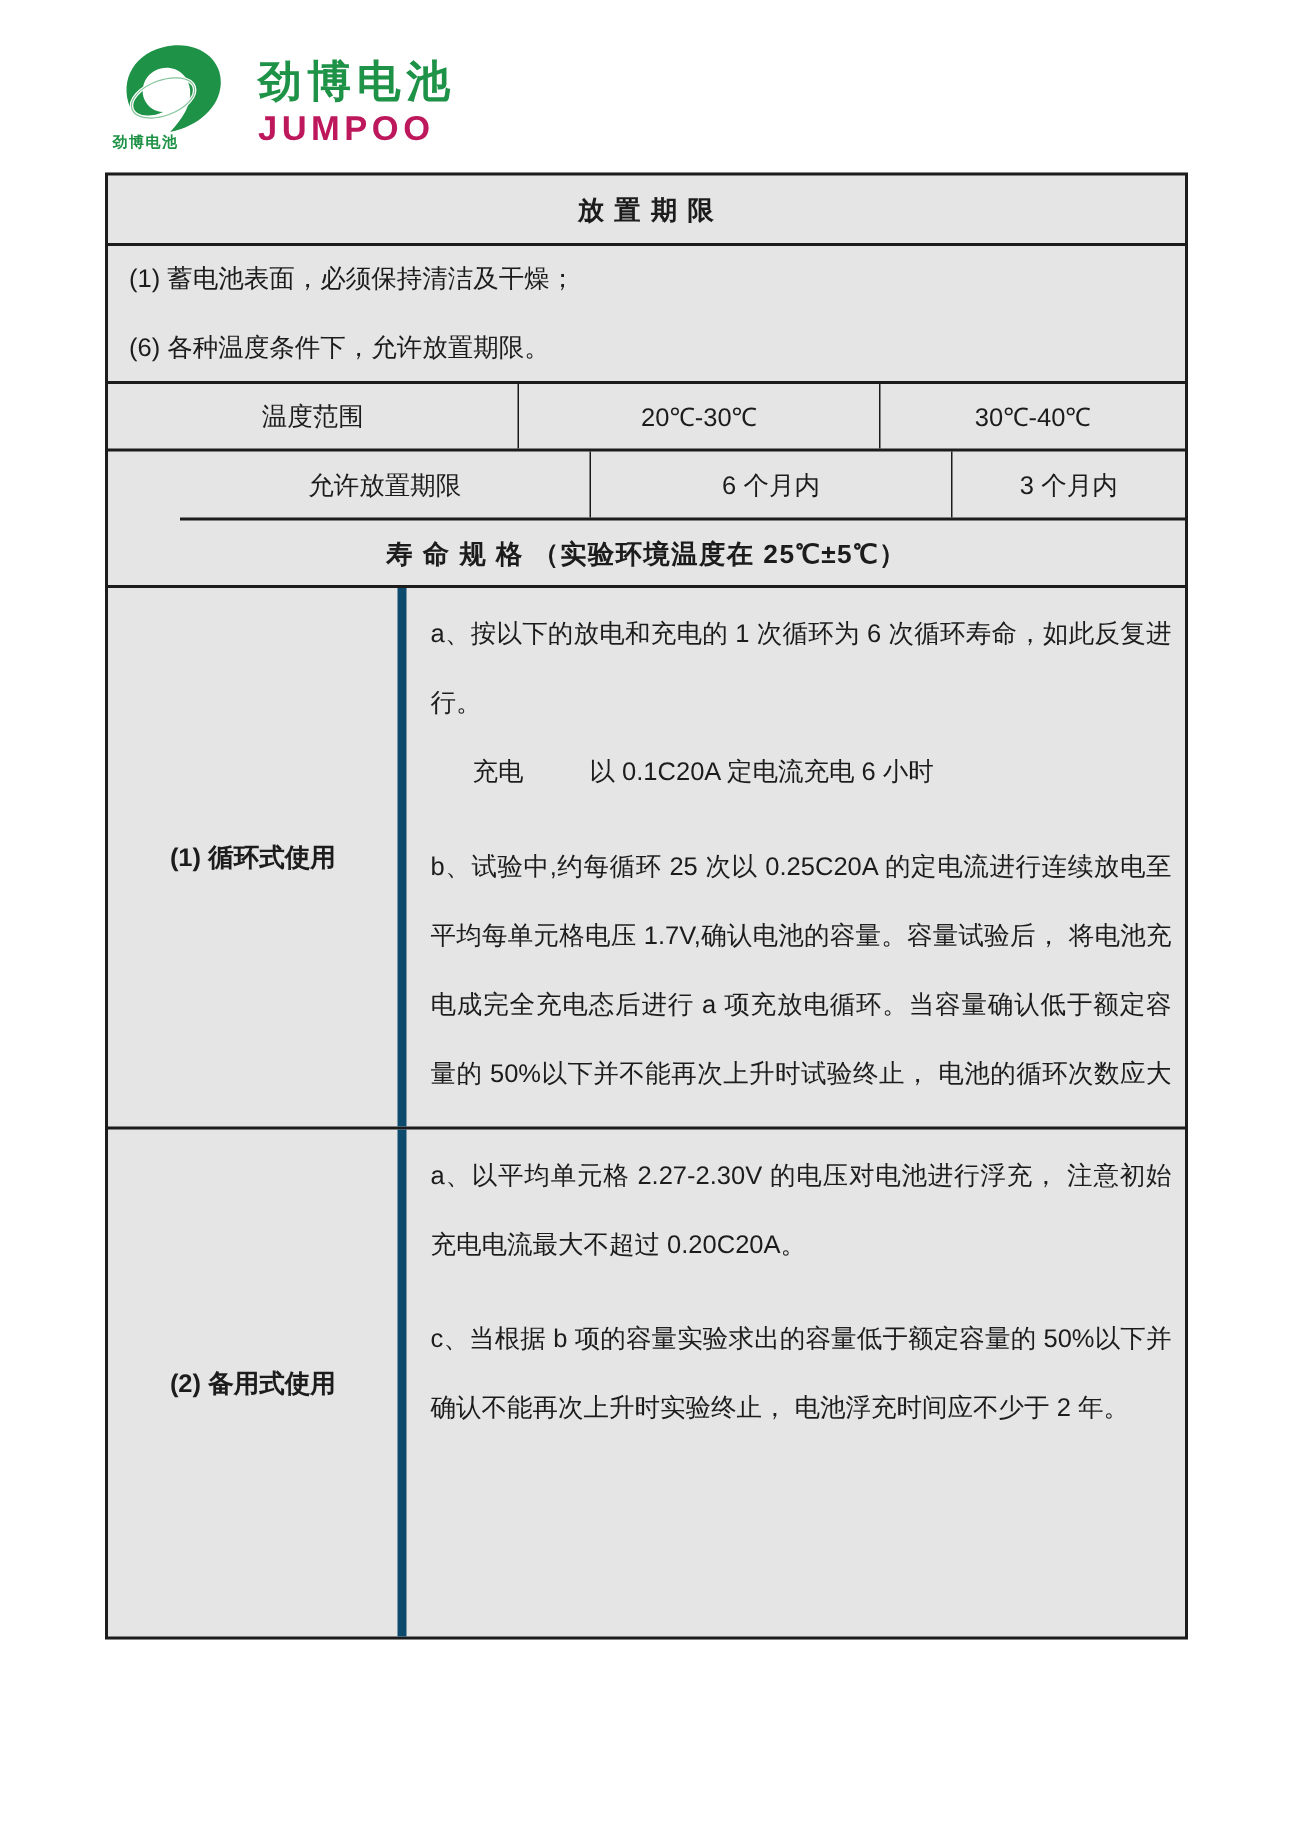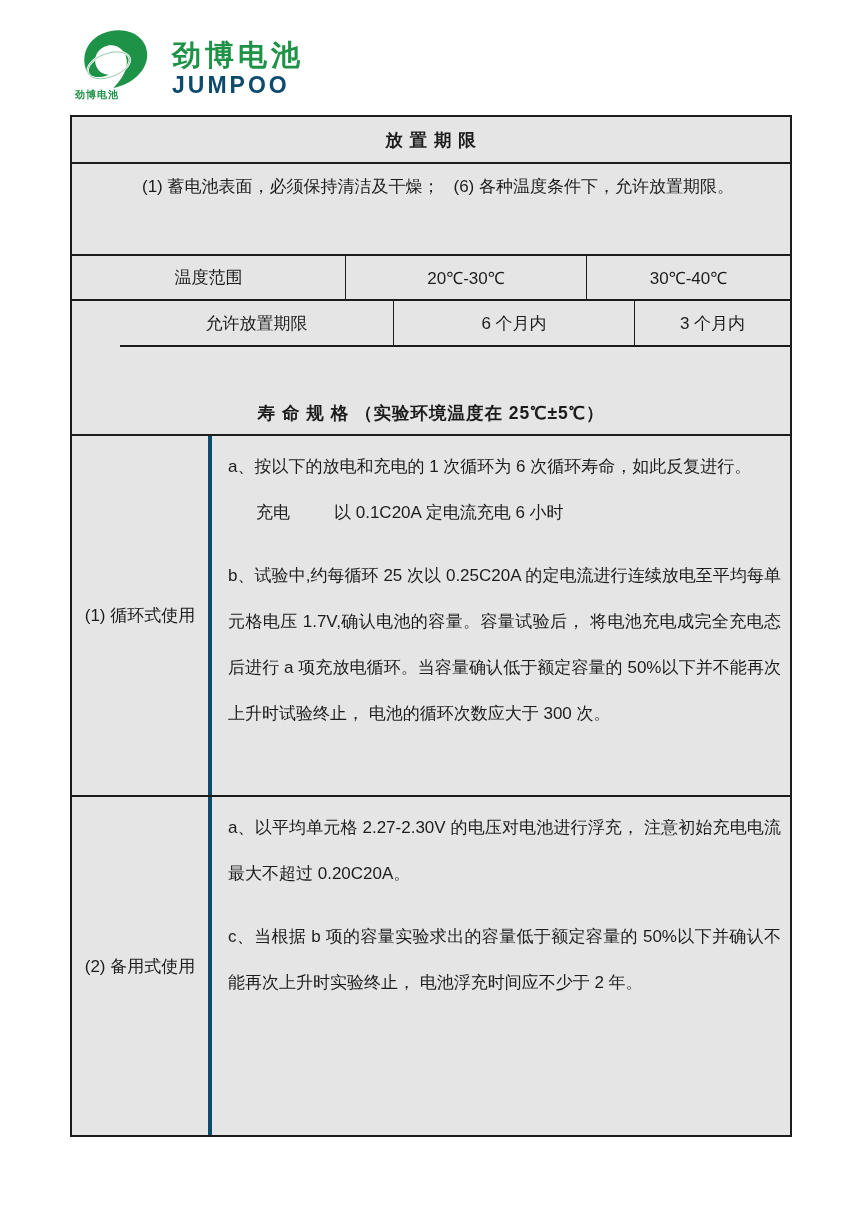--- a/index.html
+++ b/index.html
@@ -17,34 +17,34 @@
   .brand-en{font-size:23px;font-weight:bold;letter-spacing:3px;line-height:1.1;margin-top:3px;}
   
   .doc{
     position:absolute;left:70px;top:115px;width:722px;
     border:2px solid #1c1c1c;box-sizing:border-box;background:#e5e5e5;
   }
   .row{box-sizing:border-box;border-bottom:2px solid #1c1c1c;}
   .row:last-child{border-bottom:none;}
   .r-center{display:flex;align-items:center;justify-content:center;}
   .r-title{height:47px;font-weight:bold;font-size:17.5px;letter-spacing:1px;}
-  .r-notes{height:92px;display:flex;flex-direction:row;justify-content:center;}
+  .r-notes{height:92px;display:flex;flex-direction:column;justify-content:center;}
   .note-line{padding-left:14px;font-size:17px;line-height:46px;}
   .r-grid{display:flex;align-items:stretch;}
   .r-grid3{height:45px;}
   .r-grid3b{height:46px;margin-left:48px;}
   .cell{display:flex;align-items:center;justify-content:center;font-size:17px;box-sizing:border-box;}
   .cdiv{border-right:1px solid #1c1c1c;}
   .c0{width:274px;} .c1{width:241px;} .c2{flex:1;}
-  .r-life-title{height:45px;font-weight:bold;font-size:17.5px;letter-spacing:1px;margin-top:44px;}
+  .r-life-title{height:45px;font-weight:bold;font-size:17.5px;letter-spacing:1px;}
   .r-use{display:flex;align-items:stretch;}
   .r-cycle{height:361px;}
   .r-standby{height:338px;}
-  .side{width:140px;border-right:4px solid #0c4a6e;display:flex;align-items:center;
-        justify-content:center;font-size:17px;box-sizing:border-box;flex-shrink:0;}
+  .side{width:199px;border-right:6px solid #0c4a6e;display:flex;align-items:center;
+        justify-content:center;font-size:17px;box-sizing:border-box;flex-shrink:0;font-weight:bold;}
   .bodycell{flex:1;padding:8px 9px 0 16px;font-size:17px;line-height:46px;
             text-align:justify;box-sizing:border-box;overflow:hidden;}
   .para{margin:0;}
   .gap-top{margin-top:17px;}
   .pair{padding-left:28px;text-align:left;}
   .pair-label{display:inline-block;min-width:78px;}
 </style>
 </head>
 <body>
 
@@ -56,21 +56,21 @@
         <path fill="#1e9246" d="M 16,62 C 4,40 14,14 42,7 C 70,0 92,16 91,38 C 90,58 72,74 48,79
              C 58,68 66,57 65,44 C 64,30 52,22 40,25 C 28,28 22,40 26,51
              C 29,58 35,62 42,62 C 34,66 24,66 16,62 Z"></path>
         <ellipse cx="42" cy="50" rx="28" ry="15" transform="rotate(-20 42 50)" fill="none" stroke="#ffffff" stroke-width="3"></ellipse>
         <ellipse cx="42" cy="50" rx="28" ry="15" transform="rotate(-20 42 50)" fill="none" stroke="#1e9246" stroke-width="1" opacity="0.55"></ellipse>
       </svg>
       <div class="logo-caption" style="color:#1e9246">劲博电池</div>
     </div>
     <div class="brand-text">
       <div class="brand-cn" style="color:#1e9246">劲博电池</div>
-      <div class="brand-en" style="color:#0c4a6e">JUMPOO</div>
+      <div class="brand-en" style="color:#be185d">JUMPOO</div>
     </div>
   </header>
 
   <div class="doc">
 
     <div class="row r-center r-title">
       <span>放 置 期 限</span>
     </div>
 
     <div class="row r-notes">

